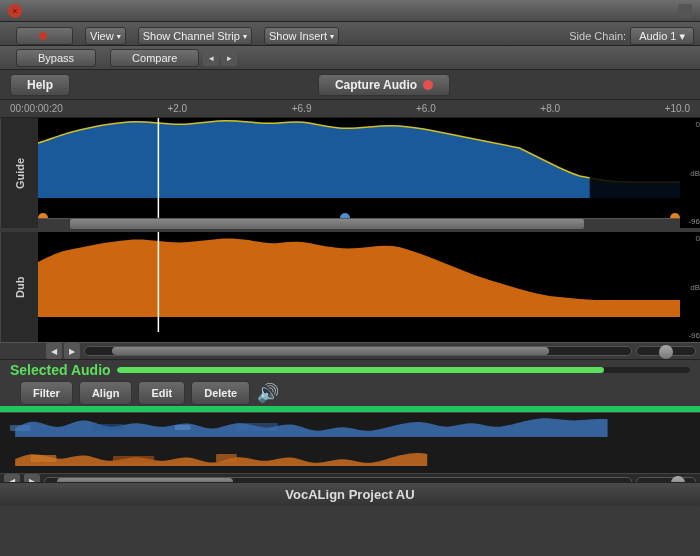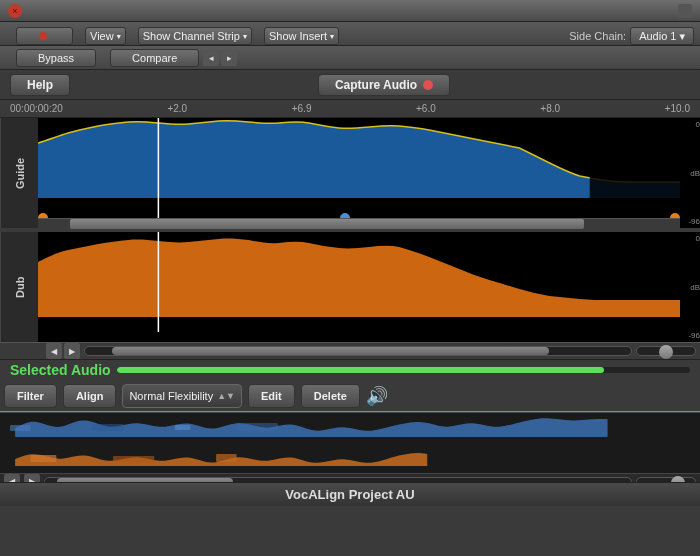--- a/index.html
+++ b/index.html
@@ -268,23 +268,23 @@
       width: 85%;
       border-radius: 3px;
     }
 
     
     .controls-row {
       height: 32px;
       background: #3a3a3a;
       display: flex;
       align-items: center;
-      padding: 0 4px;
+      padding: 0 20px;
       gap: 6px;
-      border-bottom: 1px solid #22c55e;
+      border-bottom: 6px solid #22c55e;
     }
     .ctrl-btn {
       background: linear-gradient(to bottom, #6a6a6a, #4a4a4a);
       border: 1px solid #333;
       border-radius: 4px;
       color: #eee;
       font-size: 11px;
       font-weight: bold;
       padding: 3px 12px;
       cursor: pointer;
@@ -571,24 +571,20 @@
     <div class="selected-bar-fill"></div>
   </div>
 </div>
 
 <div class="controls-row">
   <div class="ctrl-btn">
     <span>Filter</span>
   </div>
   <div class="ctrl-btn">
     <span>Align</span>
-  </div>
-  <div class="flexibility-select">
-    <span>Normal Flexibility</span>
-    <span class="arr">▲▼</span>
   </div>
   <div class="ctrl-btn">
     <span>Edit</span>
   </div>
   <div class="ctrl-btn">
     <span>Delete</span>
   </div>
   <div class="speaker-icon">
     <span>🔊</span>
   </div>

